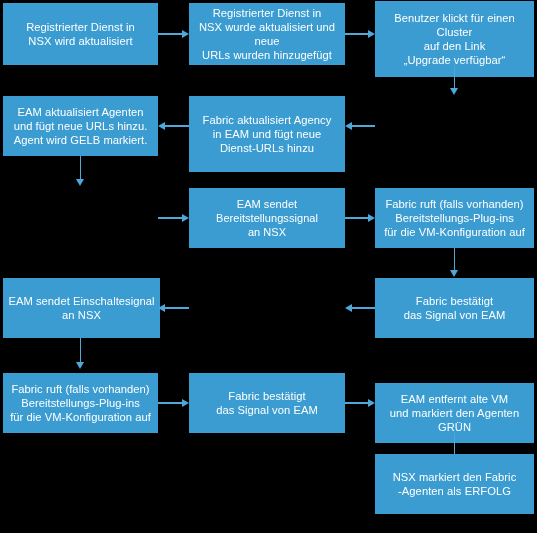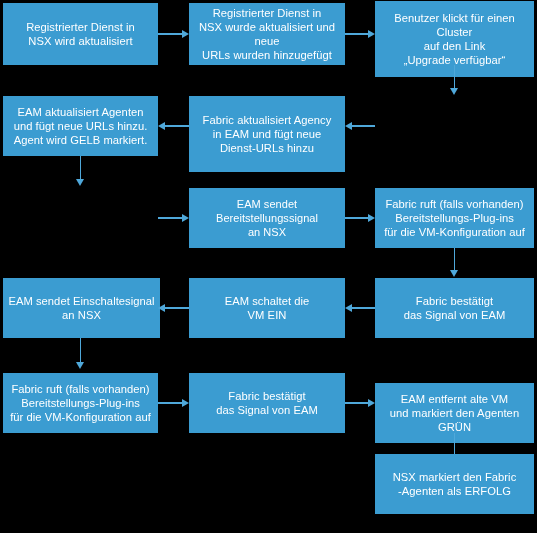--- a/index.html
+++ b/index.html
@@ -147,24 +147,20 @@
   <div class="arrow-right" style="left:368px; top:213.5px;"></div>
 
   <div class="v-line" style="left:453.5px; top:248px; width:1.6px; height:24px;"></div>
   <div class="arrow-down" style="left:449.8px; top:270px;"></div>
 
   <div class="node" style="left:3px; top:278px; width:157px; height:60px;">
     <span class="node-label">EAM sendet Einschaltesignal
 an NSX</span>
   </div>
 
-  <div class="node" style="left:189px; top:278px; width:156px; height:60px;">
-    <span class="node-label">EAM schaltet die
-VM EIN</span>
-  </div>
 
   <div class="node" style="left:375px; top:278px; width:159px; height:60px;">
     <span class="node-label">Fabric bestätigt
 das Signal von EAM</span>
   </div>
 
   <div class="h-line" style="left:351px; top:307.2px; width:24px;"></div>
   <div class="arrow-left" style="left:345px; top:303.5px;"></div>
 
   <div class="h-line" style="left:164px; top:307.2px; width:25px;"></div>

